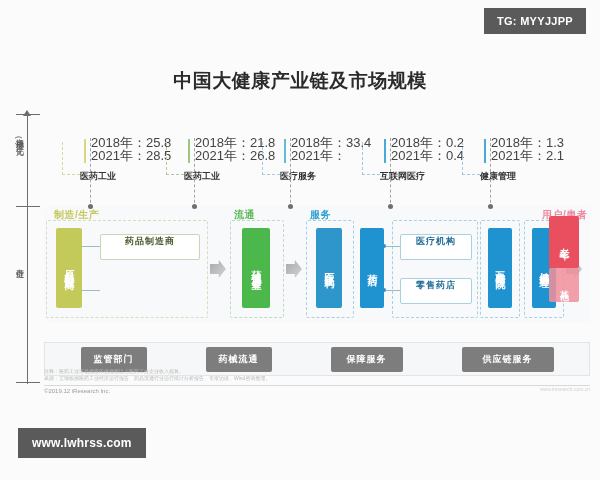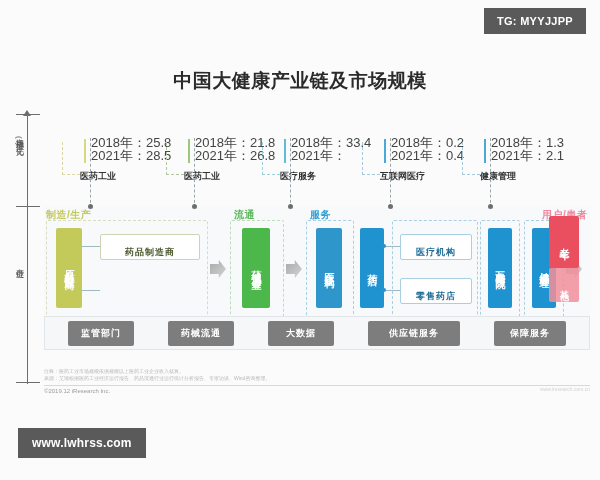--- a/index.html
+++ b/index.html
@@ -114,21 +114,21 @@
   .dashbox{
     position:absolute;border:1px dashed #b9c6cc;border-radius:2px;
   }
   .vbox{
     position:absolute;display:flex;align-items:center;justify-content:center;
     writing-mode:vertical-rl;
     color:#fff;font-size:10px;font-weight:bold;letter-spacing:2px;
     border-radius:2px;
   }
   .hbox{
-    position:absolute;display:flex;align-items:flex-end;justify-content:center;
+    position:absolute;display:flex;align-items:flex-start;justify-content:center;
     font-size:9px;font-weight:bold;letter-spacing:1px;
     border-radius:2px;background:#fff;
   }
   .arrow3d{
     position:absolute;width:16px;height:18px;
     background:linear-gradient(135deg,#8d8d8d,#c9c9c9);
     clip-path:polygon(0 22%,55% 22%,55% 0,100% 50%,55% 100%,55% 78%,0 78%);
     opacity:.75;
   }
   .conn{position:absolute;background:#9fb9c4;}
@@ -136,21 +136,21 @@
   
   .drop{
     position:absolute;width:0;border-left:1px dashed #9aa6ab;
   }
   .drop-dot{
     position:absolute;width:5px;height:5px;border-radius:50%;
     background:#6f6f6f;
   }
   
   .support{
-    position:absolute;left:34px;top:206px;width:546px;height:34px;
+    position:absolute;left:34px;top:232px;width:546px;height:34px;
     background:#f6f7f8;border:1px solid #e2e5e7;
     display:flex;align-items:center;justify-content:space-around;
     padding:0 6px;box-sizing:border-box;
   }
   .support-item{
     background:#7d7d7d;color:#fff;
     font-size:9px;font-weight:bold;letter-spacing:1px;
     padding:6px 0;text-align:center;border-radius:2px;
   }
   
@@ -246,21 +246,21 @@
       <div class="drop-dot" style="left:44px;top:-2px;"></div>
       <div class="drop" style="left:150px;top:-68px;height:70px;"></div>
       <div class="drop-dot" style="left:148px;top:-2px;"></div>
       <div class="drop" style="left:246px;top:-68px;height:70px;"></div>
       <div class="drop-dot" style="left:244px;top:-2px;"></div>
       <div class="drop" style="left:346px;top:-68px;height:70px;"></div>
       <div class="drop-dot" style="left:344px;top:-2px;"></div>
       <div class="drop" style="left:446px;top:-68px;height:70px;"></div>
       <div class="drop-dot" style="left:444px;top:-2px;"></div>
 
-      <div class="grp-label" style="left:2px;color:#c5c85c;">制造/生产</div>
+      <div class="grp-label" style="left:10px;color:#c5c85c;">制造/生产</div>
       <div class="dashbox" style="left:2px;top:14px;width:160px;height:96px;border-color:#d8dcc0;"></div>
 
       <div class="vbox" style="left:12px;top:22px;width:26px;height:80px;background:#c3ca5a;">
         <span>原材料供应商</span>
       </div>
       <div class="conn" style="left:38px;top:40px;width:18px;height:1px;"></div>
       <div class="conn" style="left:38px;top:84px;width:18px;height:1px;"></div>
 
       <div class="hbox" style="left:56px;top:28px;width:98px;height:24px;border:1px solid #cdd4b6;color:#4c5a2e;">
         <span>药品制造商</span>
@@ -312,23 +312,22 @@
 
       <div class="grp-label" style="left:498px;top:2px;color:#ef8aa0;">用户/患者</div>
     </div>
   </div>
 
   <div style="position:absolute;left:580px;top:96px;width:0;height:0;"></div>
 
   <div class="support">
     <div class="support-item" style="width:66px;">监管部门</div>
     <div class="support-item" style="width:66px;">药械流通</div>
-    <div class="support-item" style="width:66px;">大数据</div>
+    <div class="support-item" style="width:72px;">保障服务</div>
     <div class="support-item" style="width:92px;">供应链服务</div>
-    <div class="support-item" style="width:72px;">保障服务</div>
   </div>
 
   <div class="notes">
     <div>注释：医药工业市场规模依据规模以上医药工业企业收入核算。</div>
     <div>来源：艾瑞根据医药工业经济运行报告、药品流通行业运行统计分析报告、专家访谈、Wind咨询整理。</div>
     <div class="rule"></div>
     <div class="copy">©2019.12 iResearch Inc.</div>
     <div class="right">www.iresearch.com.cn</div>
   </div>
 </div>

